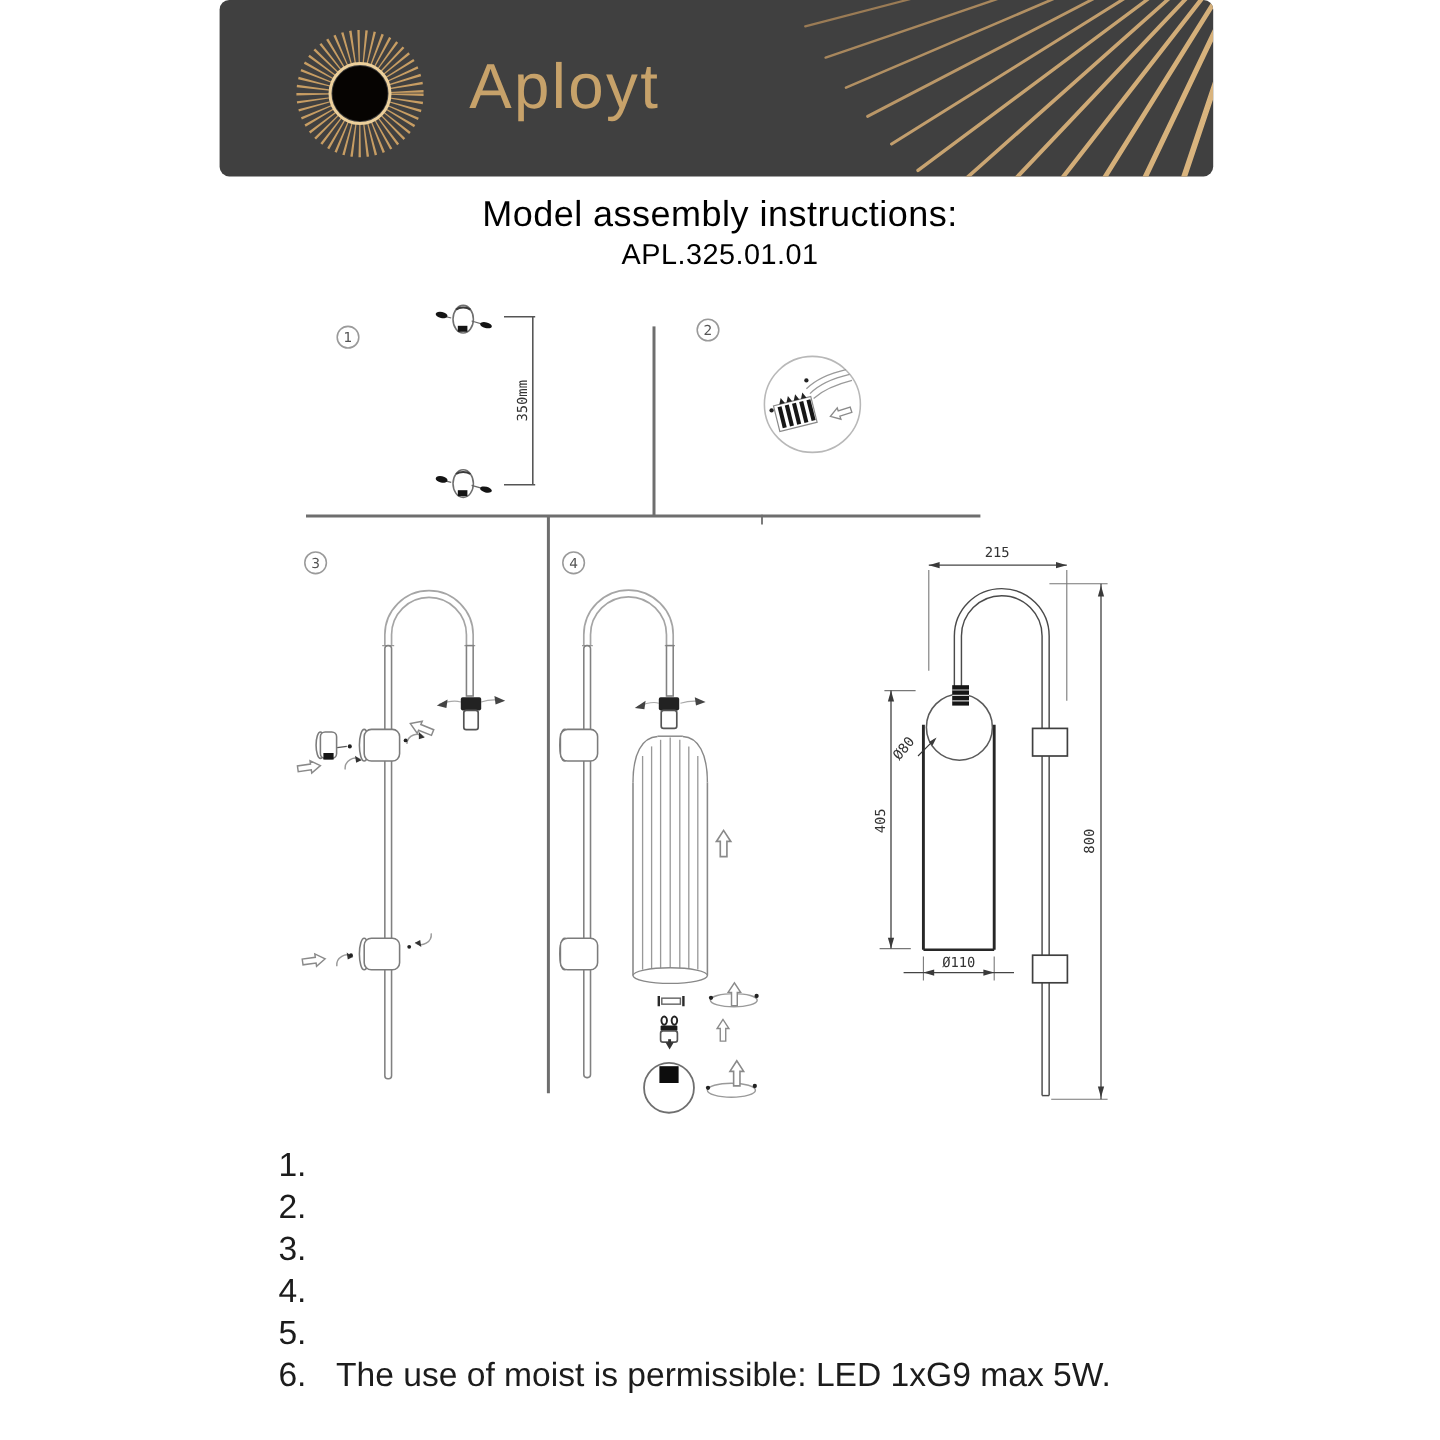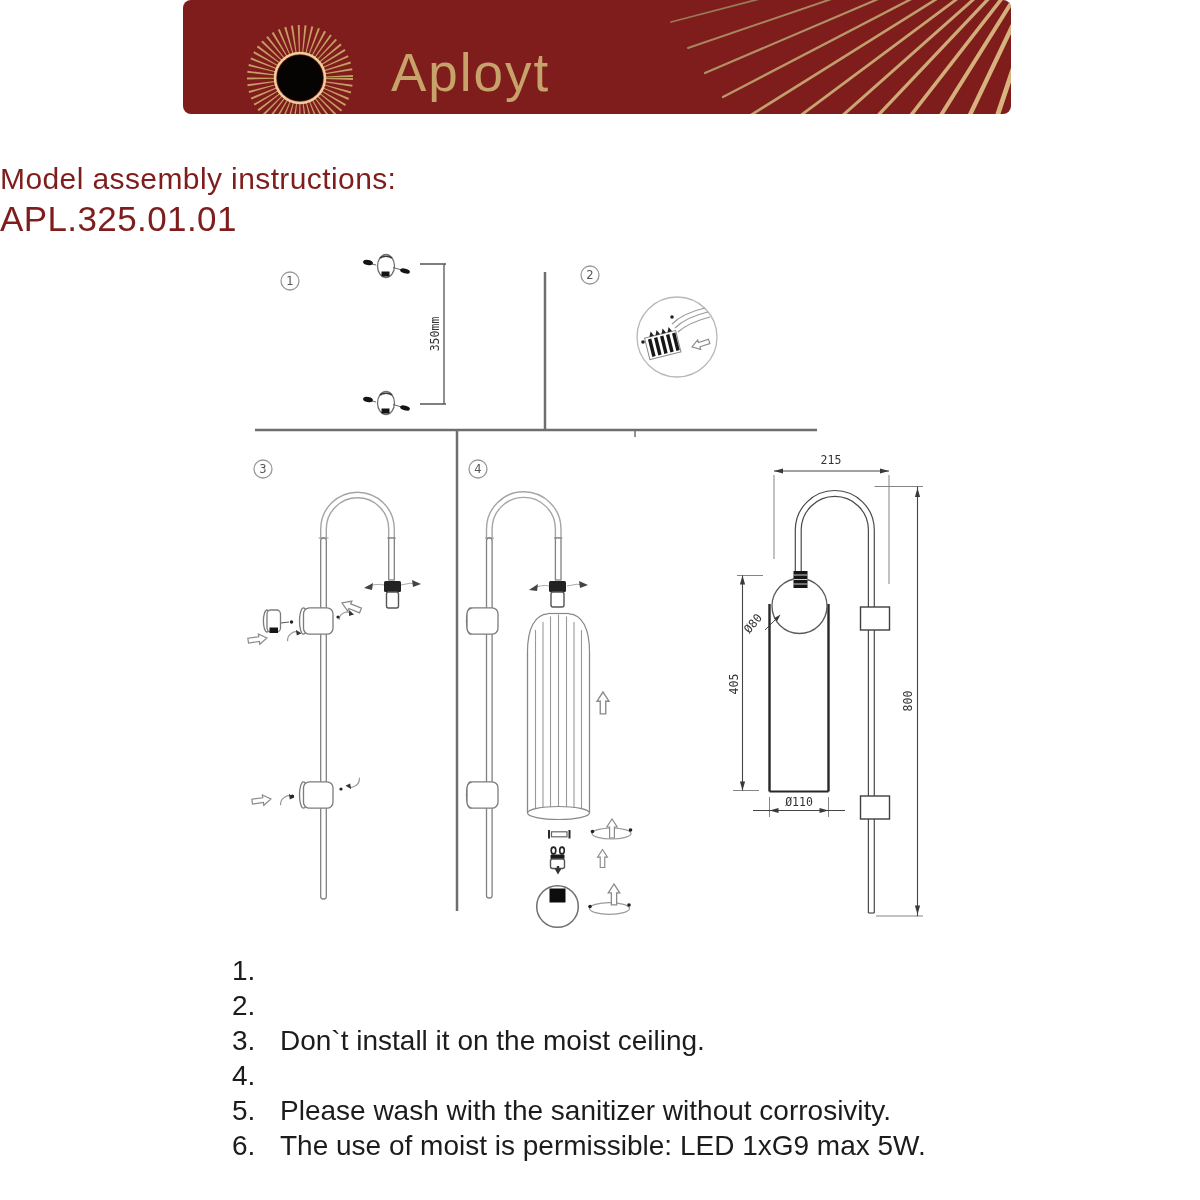--- a/index.html
+++ b/index.html
@@ -1,25 +1,25 @@
 <!DOCTYPE html>
 <html><head>
 <meta charset="utf-8">
 <style>
   html,body{margin:0;padding:0;background:#ffffff;}
   .page{position:relative;width:1200px;height:1200px;background:#fff;overflow:hidden;
         font-family:"Liberation Sans",sans-serif;}
-  .banner{position:absolute;left:183px;top:0;width:828px;height:114px;background:#7f1d1d;
+  .banner{position:absolute;left:183px;top:0;width:828px;height:147px;background:#404040;
           border-radius:8px;overflow:hidden;}
   .banner svg{position:absolute;left:0;top:0;}
   .brand{position:absolute;left:208px;top:42px;font-size:53px;color:#c7a26a;
          letter-spacing:2px;font-weight:400;}
-  .title{position:absolute;left:0;top:162px;width:1200px;color:#7f1d1d;}
+  .title{position:absolute;left:0;top:162px;width:1200px;text-align:center;color:#000000;}
   .title .t1{font-size:30px;letter-spacing:.4px;}
-  .title .t2{font-size:35px;margin-top:3px;letter-spacing:.4px;}
+  .title .t2{font-size:24px;margin-top:3px;letter-spacing:.4px;}
   svg.diagram{position:absolute;left:180px;top:240px;}
   .instructions{position:absolute;left:232px;top:953px;color:#1c1c1c;font-size:28px;}
   .instructions .row{display:flex;height:35px;line-height:35px;}
   .instructions .num{width:48px;flex:none;}
   .dimtxt{font-family:"DejaVu Sans Mono",monospace;font-size:11.5px;fill:#333;}
   .steptxt{font-family:"DejaVu Sans",sans-serif;font-size:11.5px;fill:#555;}
 </style>
 </head>
 <body>
 
@@ -276,28 +276,26 @@
 
   <div class="instructions">
     <div class="row">
       <span class="num">1.</span>
     </div>
     <div class="row">
       <span class="num">2.</span>
     </div>
     <div class="row">
       <span class="num">3.</span>
-      <span class="txt">Don`t install it on the moist ceiling.</span>
     </div>
     <div class="row">
       <span class="num">4.</span>
     </div>
     <div class="row">
       <span class="num">5.</span>
-      <span class="txt">Please wash with the sanitizer without corrosivity.</span>
     </div>
     <div class="row">
       <span class="num">6.</span>
       <span class="txt">The use of moist is permissible: LED 1xG9 max 5W.</span>
     </div>
   </div>
 
 </div>
 
 </body></html>

